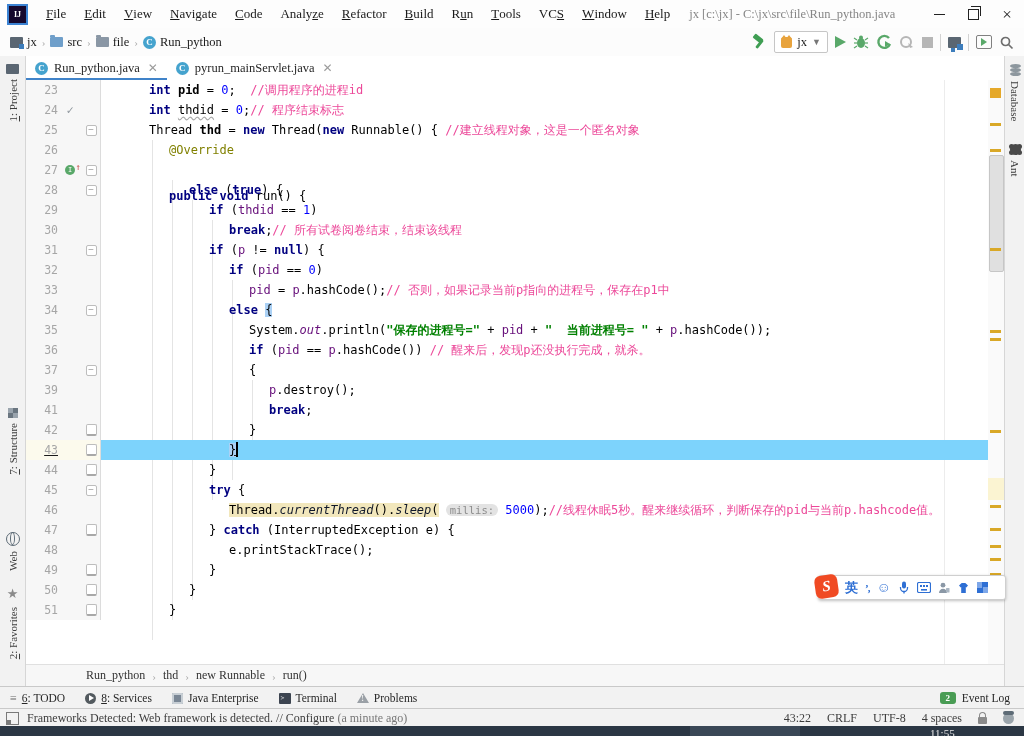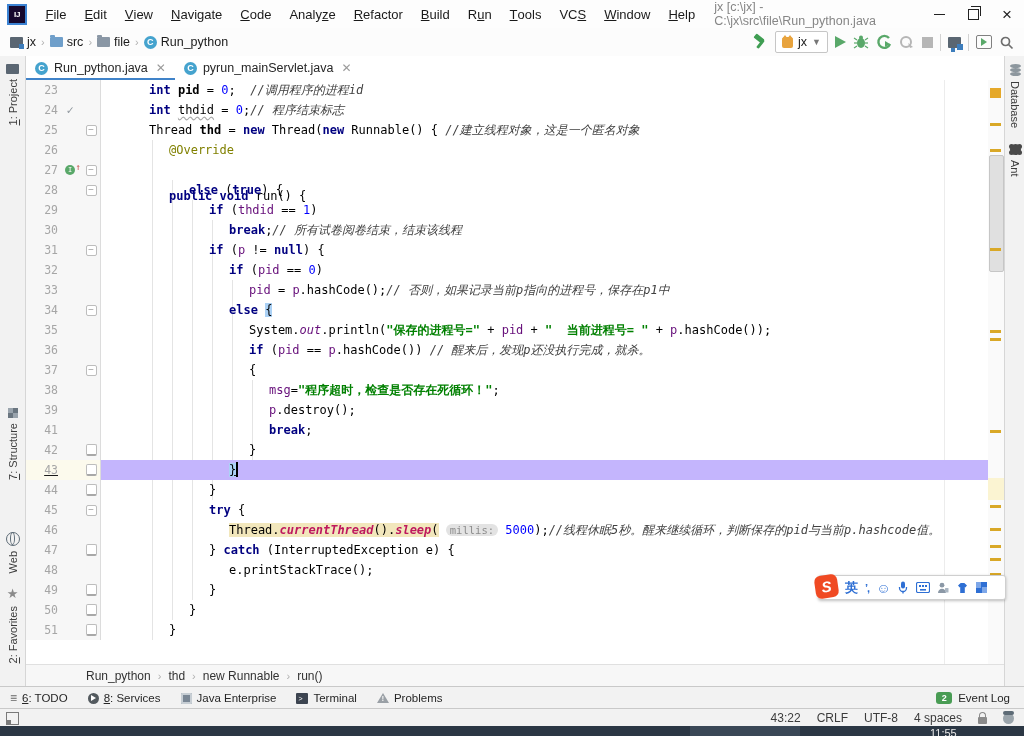--- a/index.html
+++ b/index.html
@@ -1,19 +1,19 @@
 <!DOCTYPE html>
 <html><head>
 <meta charset="utf-8">
 <style>
   html,body{margin:0;padding:0;}
   body{width:1024px;height:736px;overflow:hidden;background:#fff;
        font-family:"Liberation Sans",sans-serif;-webkit-font-smoothing:antialiased;}
   #app{position:relative;width:1024px;height:736px;background:#fff;font-size:13px;color:#1a1a1a;}
-  .abs{position:absolute;}
+  .abs{position:absolute;font-family:Liberation Serif, serif;}
   u{text-decoration:underline;}
 
   
   .titlebar{left:0;top:0;width:1024px;height:28px;background:#fdfdfd;border-bottom:1px solid #d8d8d8;
             display:flex;align-items:center;}
   .ijlogo{width:17px;height:17px;margin:0 9px 0 7px;background:#15082d;border:2px solid #3b82d2;
           color:#fff;font-size:8px;font-weight:bold;display:flex;align-items:center;justify-content:center;}
   .menuitem{padding:0 9px;height:28px;display:flex;align-items:center;cursor:default;}
   .wintitle{color:#868686;margin-left:10px;font-size:12.5px;}
   .winbtns{margin-left:auto;display:flex;height:28px;}
@@ -74,42 +74,42 @@
   .tab{display:flex;align-items:center;gap:6px;padding:0 9px;font-size:12.5px;position:relative;color:#262626;}
   .tab.active:after{content:"";position:absolute;left:0;right:0;bottom:-1px;height:3px;background:#4083c9;}
   .tabclose{color:#9a9a9a;font-size:12px;margin-left:2px;}
 
   
   .editor{left:26px;top:80px;width:962px;height:584px;background:#fff;overflow:hidden;
           font-family:"DejaVu Sans Mono","Liberation Mono",monospace;font-size:12px;}
   .guide{position:absolute;width:1px;background:#e4e4e4;z-index:0;}
   .marginline{position:absolute;left:918px;top:0;bottom:0;width:1px;background:#ececec;z-index:0;}
   .linerow{position:relative;display:flex;height:20px;line-height:20px;white-space:pre;z-index:1;}
-  .linerow.current{background:#c4b5fd;text-decoration:underline;}
+  .linerow.current{background:#7dd3fc;text-decoration:underline;}
   .gut{flex:0 0 74px;display:flex;align-items:center;background:#f7f7f7;border-right:1px solid #dcdcdc;}
   .linerow.current .gut{background:#fcfaed;}
   .lnum{flex:0 0 32px;text-align:right;color:#a6a6a6;font-size:11.5px;}
   .gico{flex:0 0 24px;display:flex;align-items:center;justify-content:center;}
   .gfold{flex:1;display:flex;align-items:center;justify-content:center;}
   .fo,.fc{width:9px;height:9px;border:1px solid #bdbdbd;background:#fff;border-radius:2px;color:#8a8a8a;
           font-size:8px;line-height:7px;text-align:center;}
   .fc{border-bottom:2px solid #a8a8a8;}
   .gcheck{color:#8f979e;font-size:12px;font-weight:bold;}
   .gover{width:10px;height:10px;border-radius:50%;background:#59a869;color:#fff;font-size:7px;line-height:10px;text-align:center;position:relative;}
   .gover:after{content:"↑";position:absolute;right:-6px;top:-3px;color:#c75450;font-size:9px;}
   .codecell{flex:1;}
   .c-k{color:#000080;font-weight:bold;}
   .c-t{color:#000;}
   .c-d{color:#000;font-weight:bold;}
   .c-v{color:#660e7a;}
   .c-vi{color:#660e7a;font-style:italic;}
-  .c-si{color:#be185d;font-style:italic;font-weight:bold;}
+  .c-si{color:#0f172a;font-style:italic;}
   .c-s{color:#008000;font-weight:bold;}
   .c-n{color:#0000ff;}
-  .c-c{color:#404040;font-style:italic;}
+  .c-c{color:#ec4899;}
   .c-a{color:#808000;}
   .c-u{color:#000;text-decoration:underline wavy #a9a9a9;text-underline-offset:2px;}
   .bg-brace{background:#abd1f5;}
   .bg-warn{background:#f2e7bc;}
   .c-h{background:#e3e3e3;color:#8c8c8c;border-radius:7px;padding:0 4px;font-size:10.5px;}
   .caret{display:inline-block;width:1.5px;height:15px;background:#000;vertical-align:-3px;}
 
   
   .stripe{left:988px;top:80px;width:16px;height:584px;background:#fafafa;}
   .sq-ind{position:absolute;left:2px;top:8px;width:11px;height:10px;background:#e5a829;}
@@ -323,21 +323,20 @@
       <div class="linerow"><div class="gut"><span class="lnum">28</span><span class="gico"></span><span class="gfold"><span class="fo">–</span></span></div><div class="codecell" style="padding-left: 88px;"><span class="c-k">else</span><span class="c-t"> (</span><span class="c-k">true</span><span class="c-t">) {</span></div></div>
       <div class="linerow"><div class="gut"><span class="lnum">29</span><span class="gico"></span><span class="gfold"></span></div><div class="codecell" style="padding-left: 108px;"><span class="c-k">if</span><span class="c-t"> (</span><span class="c-v">thdid</span><span class="c-t"> == </span><span class="c-n">1</span><span class="c-t">)</span></div></div>
       <div class="linerow"><div class="gut"><span class="lnum">30</span><span class="gico"></span><span class="gfold"></span></div><div class="codecell" style="padding-left: 128px;"><span class="c-k">break</span><span class="c-t">;</span><span class="c-c">// 所有试卷阅卷结束，结束该线程</span></div></div>
       <div class="linerow"><div class="gut"><span class="lnum">31</span><span class="gico"></span><span class="gfold"><span class="fo">–</span></span></div><div class="codecell" style="padding-left: 108px;"><span class="c-k">if</span><span class="c-t"> (</span><span class="c-v">p</span><span class="c-t"> != </span><span class="c-k">null</span><span class="c-t">) {</span></div></div>
       <div class="linerow"><div class="gut"><span class="lnum">32</span><span class="gico"></span><span class="gfold"></span></div><div class="codecell" style="padding-left: 128px;"><span class="c-k">if</span><span class="c-t"> (</span><span class="c-v">pid</span><span class="c-t"> == </span><span class="c-n">0</span><span class="c-t">)</span></div></div>
       <div class="linerow"><div class="gut"><span class="lnum">33</span><span class="gico"></span><span class="gfold"></span></div><div class="codecell" style="padding-left: 148px;"><span class="c-v">pid</span><span class="c-t"> = </span><span class="c-v">p</span><span class="c-t">.hashCode();</span><span class="c-c">// 否则，如果记录当前p指向的进程号，保存在p1中</span></div></div>
       <div class="linerow"><div class="gut"><span class="lnum">34</span><span class="gico"></span><span class="gfold"><span class="fo">–</span></span></div><div class="codecell" style="padding-left: 128px;"><span class="c-k">else</span><span class="c-t"> </span><span class="c-t bg-brace">{</span></div></div>
       <div class="linerow"><div class="gut"><span class="lnum">35</span><span class="gico"></span><span class="gfold"></span></div><div class="codecell" style="padding-left: 148px;"><span class="c-t">System.</span><span class="c-vi">out</span><span class="c-t">.println(</span><span class="c-s">"保存的进程号="</span><span class="c-t"> + </span><span class="c-v">pid</span><span class="c-t"> + </span><span class="c-s">"  当前进程号= "</span><span class="c-t"> + </span><span class="c-v">p</span><span class="c-t">.hashCode());</span></div></div>
       <div class="linerow"><div class="gut"><span class="lnum">36</span><span class="gico"></span><span class="gfold"></span></div><div class="codecell" style="padding-left: 148px;"><span class="c-k">if</span><span class="c-t"> (</span><span class="c-v">pid</span><span class="c-t"> == </span><span class="c-v">p</span><span class="c-t">.hashCode()) </span><span class="c-c">// 醒来后，发现p还没执行完成，就杀。</span></div></div>
       <div class="linerow"><div class="gut"><span class="lnum">37</span><span class="gico"></span><span class="gfold"><span class="fo">–</span></span></div><div class="codecell" style="padding-left: 148px;"><span class="c-t">{</span></div></div>
-      <div class="linerow"><div class="gut"><span class="lnum">38</span><span class="gico"></span><span class="gfold"></span></div><div class="codecell" style="padding-left: 168px;"><span class="c-v">msg</span><span class="c-t">=</span><span class="c-s">"程序超时，检查是否存在死循环！"</span><span class="c-t">;</span></div></div>
       <div class="linerow"><div class="gut"><span class="lnum">39</span><span class="gico"></span><span class="gfold"></span></div><div class="codecell" style="padding-left: 168px;"><span class="c-v">p</span><span class="c-t">.destroy();</span></div></div>
       <div class="linerow"><div class="gut"><span class="lnum">41</span><span class="gico"></span><span class="gfold"></span></div><div class="codecell" style="padding-left: 168px;"><span class="c-k">break</span><span class="c-t">;</span></div></div>
       <div class="linerow"><div class="gut"><span class="lnum">42</span><span class="gico"></span><span class="gfold"><span class="fc"></span></span></div><div class="codecell" style="padding-left: 148px;"><span class="c-t">}</span></div></div>
       <div class="linerow current"><div class="gut"><span class="lnum">43</span><span class="gico"></span><span class="gfold"><span class="fc"></span></span></div><div class="codecell" style="padding-left: 128px;"><span class="c-t bg-brace">}</span><span class="caret"></span></div></div>
       <div class="linerow"><div class="gut"><span class="lnum">44</span><span class="gico"></span><span class="gfold"><span class="fc"></span></span></div><div class="codecell" style="padding-left: 108px;"><span class="c-t">}</span></div></div>
       <div class="linerow"><div class="gut"><span class="lnum">45</span><span class="gico"></span><span class="gfold"><span class="fo">–</span></span></div><div class="codecell" style="padding-left: 108px;"><span class="c-k">try</span><span class="c-t"> {</span></div></div>
       <div class="linerow"><div class="gut"><span class="lnum">46</span><span class="gico"></span><span class="gfold"></span></div><div class="codecell" style="padding-left: 128px;"><span class="c-t bg-warn">Thread.</span><span class="c-si bg-warn">currentThread</span><span class="c-t bg-warn">().</span><span class="c-si bg-warn">sleep</span><span class="c-t bg-warn">(</span><span class="c-t"> </span><span class="c-h">millis:</span><span class="c-t"> </span><span class="c-n">5000</span><span class="c-t">);</span><span class="c-c">//线程休眠5秒。醒来继续循环，判断保存的pid与当前p.hashcode值。</span></div></div>
       <div class="linerow"><div class="gut"><span class="lnum">47</span><span class="gico"></span><span class="gfold"><span class="fc"></span></span></div><div class="codecell" style="padding-left: 108px;"><span class="c-t">} </span><span class="c-k">catch</span><span class="c-t"> (InterruptedException e) {</span></div></div>
       <div class="linerow"><div class="gut"><span class="lnum">48</span><span class="gico"></span><span class="gfold"></span></div><div class="codecell" style="padding-left: 128px;"><span class="c-t">e.printStackTrace();</span></div></div>
       <div class="linerow"><div class="gut"><span class="lnum">49</span><span class="gico"></span><span class="gfold"><span class="fc"></span></span></div><div class="codecell" style="padding-left: 108px;"><span class="c-t">}</span></div></div>
@@ -396,20 +395,23 @@
         <span>Problems</span>
       </div>
       <div class="evlog">
       <div class="badge">2</div>
       <span>Event Log</span>
     </div>
   </div>
 
   <div class="abs statusbar">
     <div class="ic-panel"></div>
+    <div class="stmsg">
+      <span>Frameworks Detected: Web framework is detected. // Configure</span><span class="dim"> (a minute ago)</span>
+    </div>
     <div class="stright">
       <span>43:22</span>
       <span>CRLF</span>
       <span>UTF-8</span>
       <span>4 spaces</span>
       <div class="ic-lock"></div>
       <div class="ic-hector"></div>
     </div>
   </div>
 

